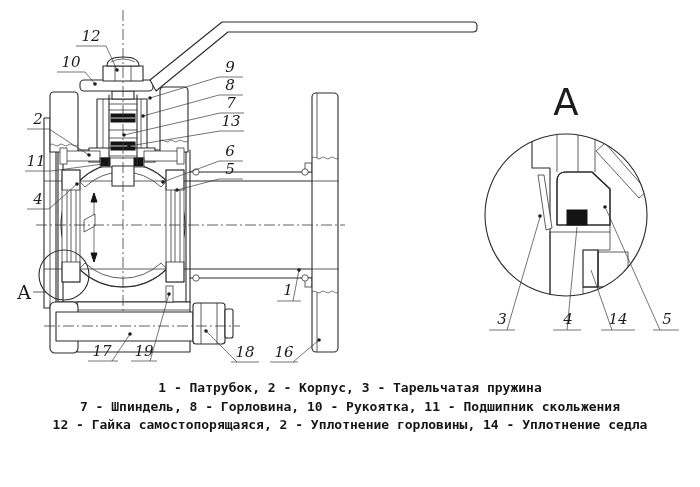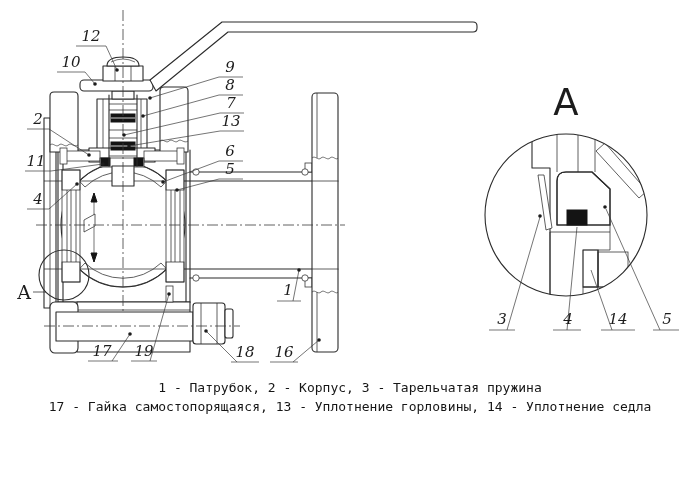--- a/index.html
+++ b/index.html
@@ -9,21 +9,21 @@
   .ln{stroke:#2b2b2b;fill:none;stroke-width:1.1;stroke-linecap:round;stroke-linejoin:round;}
   .ln2{stroke:#2b2b2b;fill:none;stroke-width:.75;}
   .wf{fill:#ffffff;}
   .blk{fill:#141414;stroke:#141414;}
   .thin{stroke:#3a3a3a;stroke-width:.7;fill:none;}
   .callout-text{font-family:"DejaVu Serif",serif;font-style:italic;font-size:15px;fill:#1c1c1c;}
   .marker-text{font-family:"DejaVu Serif",serif;font-size:19px;fill:#1c1c1c;}
   .detail-title{font-family:"DejaVu Sans",sans-serif;font-size:37px;fill:#1c1c1c;}
   .legend{position:absolute;left:0;right:0;top:379px;text-align:center;
           font-family:"DejaVu Sans Mono",monospace;font-size:13px;line-height:18.6px;
-          color:#161616;white-space:nowrap;}
+          color:#161616;white-space:nowrap;font-weight:bold;}
 </style>
 </head>
 <body>
 
 <div class="canvas">
 <svg width="700" height="375" viewBox="0 0 700 375">
   <defs>
     <pattern id="h45" width="8" height="8" patternUnits="userSpaceOnUse">
       <path d="M0,8 L8,0" stroke="#4a4a4a" stroke-width="0.7"></path>
     </pattern>
@@ -246,15 +246,16 @@
           <text x="618" y="324" text-anchor="middle" class="callout-text">14</text>
           <path d="M653,330 L679,330 M660,330 L606,209" class="thin"></path>
           <circle cx="605" cy="207" r="1.8" fill="#1c1c1c"></circle>
           <text x="667" y="324" text-anchor="middle" class="callout-text">5</text>
         </g>
   </g>
 </svg>
 
 <div class="legend">
   <div>1 - Патрубок, 2 - Корпус, 3 - Тарельчатая пружина</div>
-  <div>17 - Гайка самостопорящаяся, 13 - Уплотнение горловины, 14 - Уплотнение седла</div>
+  <div>7 - Шпиндель, 8 - Горловина, 10 - Рукоятка, 11 - Подшипник скольжения</div>
+  <div>12 - Гайка самостопорящаяся, 2 - Уплотнение горловины, 14 - Уплотнение седла</div>
 </div>
 </div>
 
 </body></html>

